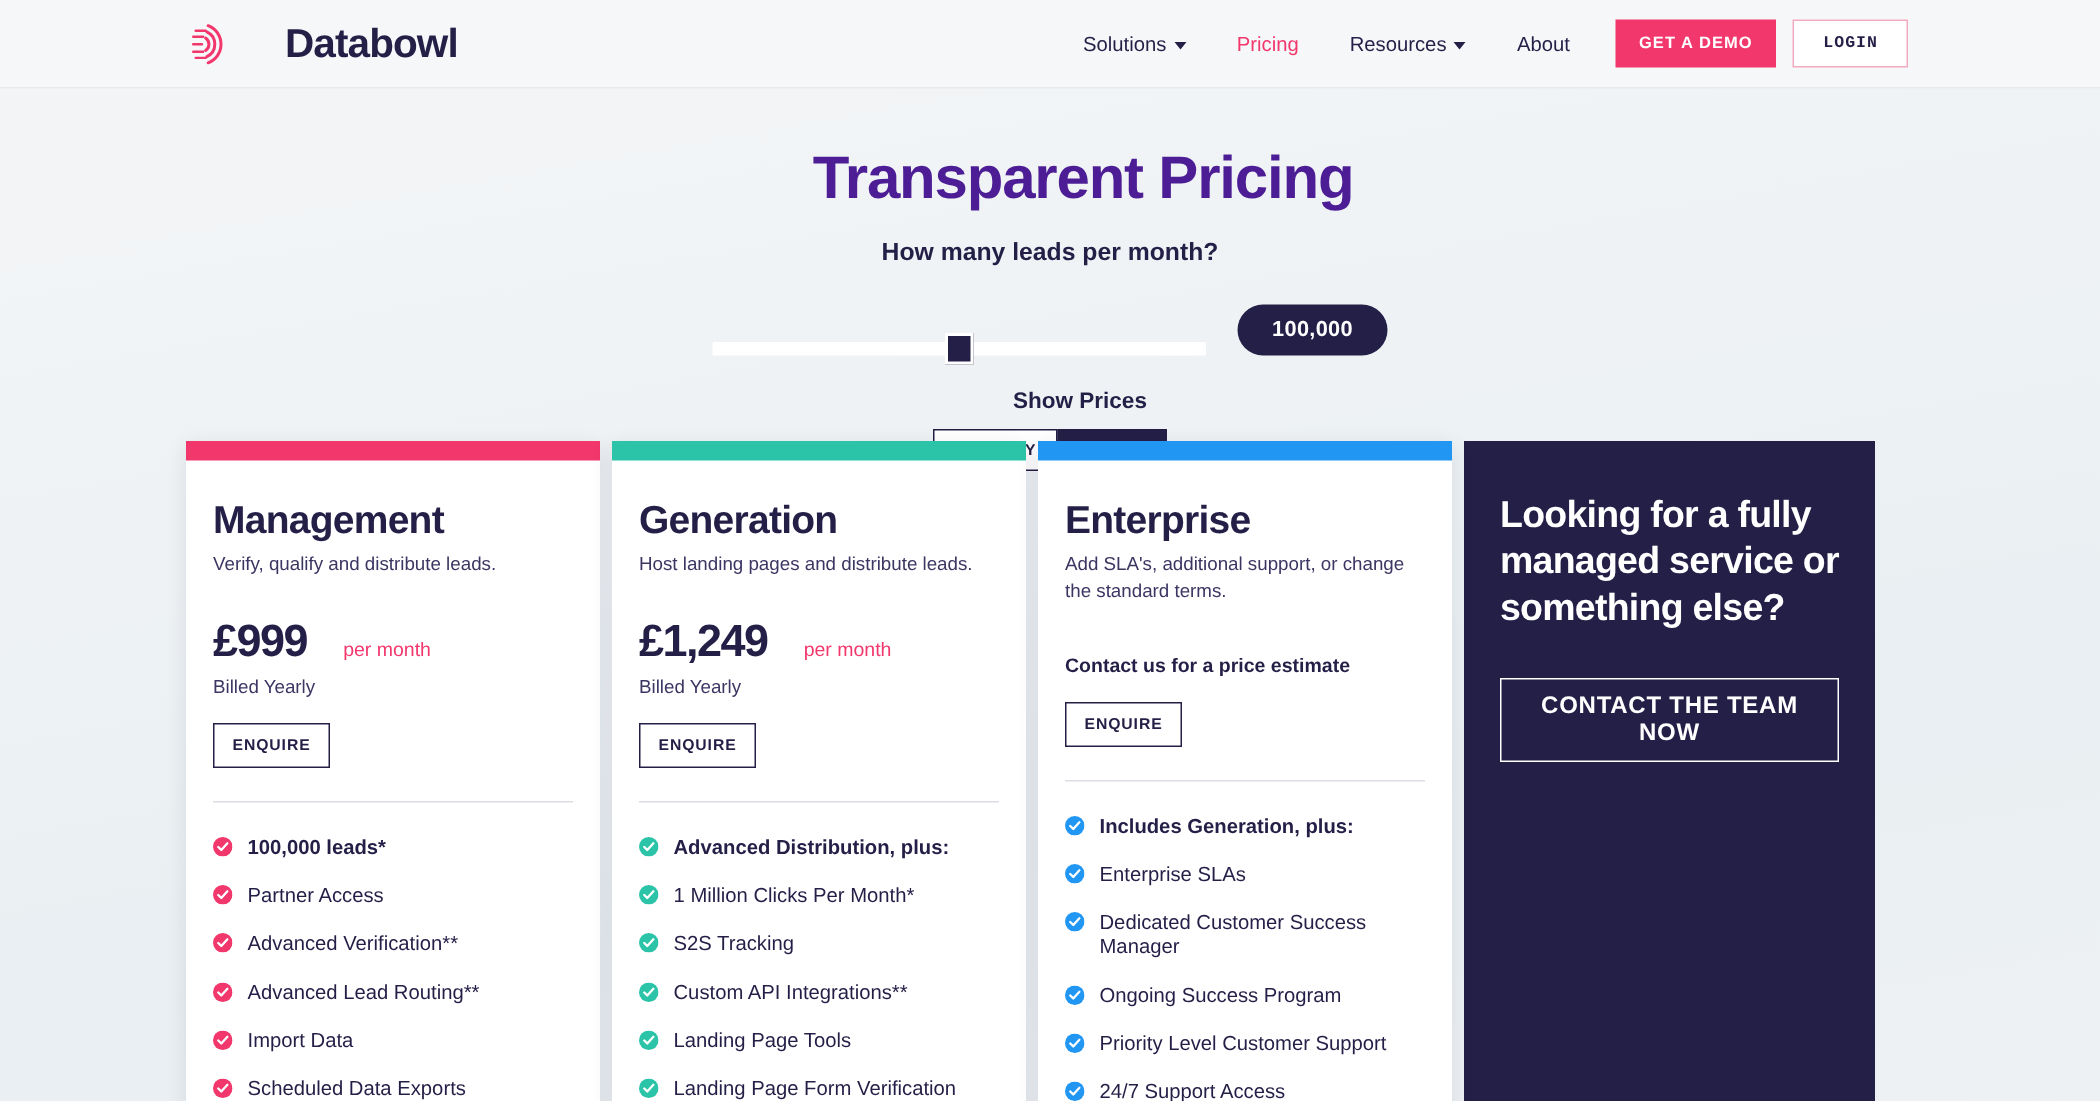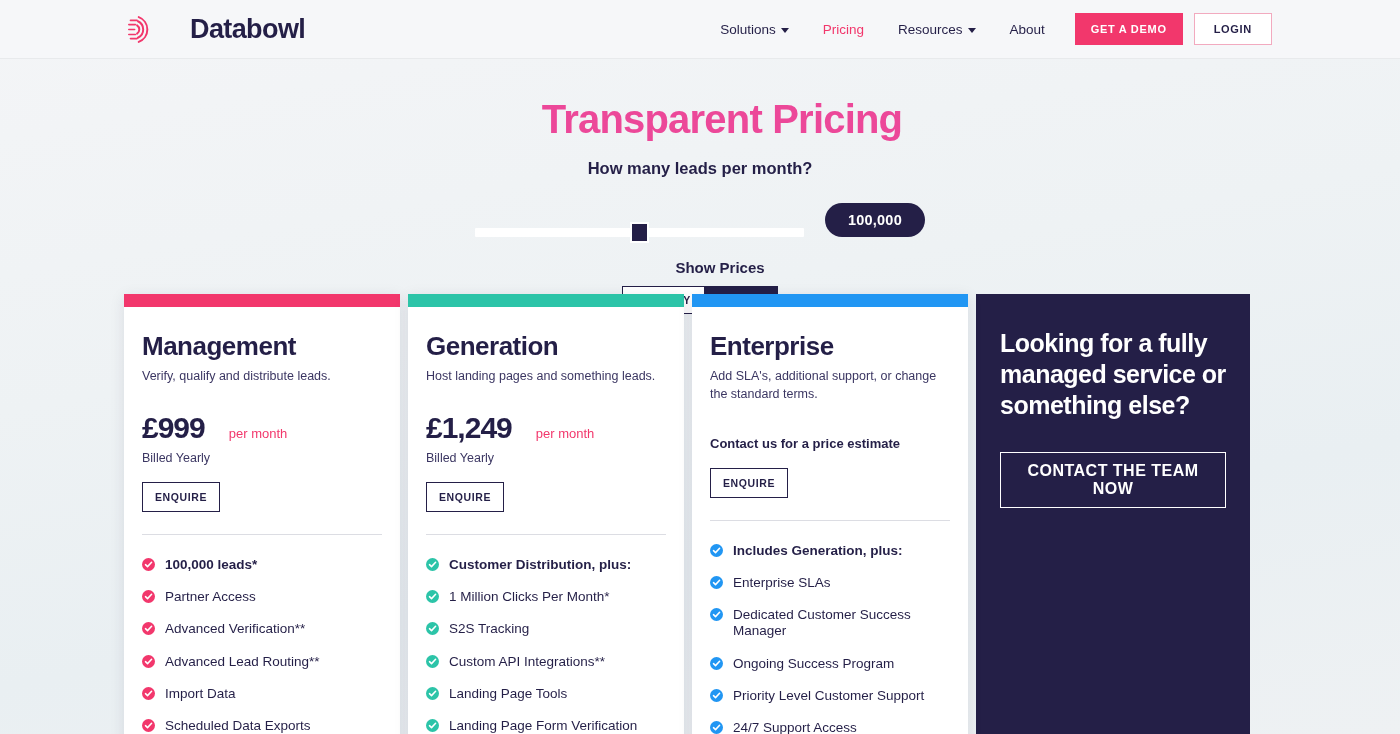--- a/index.html
+++ b/index.html
@@ -94,31 +94,31 @@
   .btn-login {
     background: #ffffff;
     color: #241f47;
     font-size: 11px;
     font-weight: bold;
     letter-spacing: 0.7px;
     padding: 9px 19px;
     border: 1px solid #f2aabf;
     margin-left: 11px;
     cursor: pointer;
-    font-family: Liberation Sans, sans-serif;
+    font-family: Liberation Mono, monospace;
   }
 
   
   .hero { text-align: center; padding-top: 38px; }
 
   .hero-title {
     font-size: 40px;
     font-weight: bold;
     letter-spacing: -0.8px;
-    color: #ec4899;
+    color: #4c1d95;
     margin-left: 44px;
   }
 
   .hero-sub {
     font-size: 16.5px;
     font-weight: bold;
     margin-top: 17px;
     color: #241f47;
   }
 
@@ -444,30 +444,30 @@
             <svg class="check" viewBox="0 0 16 16">
               <circle cx="8" cy="8" r="8" fill="#f2376c"></circle>
               <path d="M4.3 8.2 L6.8 10.6 L11.8 5.2" fill="none" stroke="#ffffff" stroke-width="1.9" stroke-linecap="round" stroke-linejoin="round"></path>
             </svg>
             <span class="feature-text">Scheduled Data Exports</span>
           </li>
         </ul></div>
     </div>
     <div class="card">
       <div class="card-bar" style="background: rgb(44, 196, 168);"></div>
-      <div class="card-body"><div class="card-title">Generation</div><div class="card-desc">Host landing pages and something leads.</div><div class="price-row">
+      <div class="card-body"><div class="card-title">Generation</div><div class="card-desc">Host landing pages and distribute leads.</div><div class="price-row">
           <span class="price">£1,249</span>
           <span class="price-period">per month</span>
         </div><div class="billed">Billed Yearly</div><button class="btn-enquire">ENQUIRE</button><div class="divider"></div><ul class="features">
           <li class="feature bold">
             <svg class="check" viewBox="0 0 16 16">
               <circle cx="8" cy="8" r="8" fill="#2cc4a8"></circle>
               <path d="M4.3 8.2 L6.8 10.6 L11.8 5.2" fill="none" stroke="#ffffff" stroke-width="1.9" stroke-linecap="round" stroke-linejoin="round"></path>
             </svg>
-            <span class="feature-text">Customer Distribution, plus:</span>
+            <span class="feature-text">Advanced Distribution, plus:</span>
           </li>
           <li class="feature">
             <svg class="check" viewBox="0 0 16 16">
               <circle cx="8" cy="8" r="8" fill="#2cc4a8"></circle>
               <path d="M4.3 8.2 L6.8 10.6 L11.8 5.2" fill="none" stroke="#ffffff" stroke-width="1.9" stroke-linecap="round" stroke-linejoin="round"></path>
             </svg>
             <span class="feature-text">1 Million Clicks Per Month*</span>
           </li>
           <li class="feature">
             <svg class="check" viewBox="0 0 16 16">

